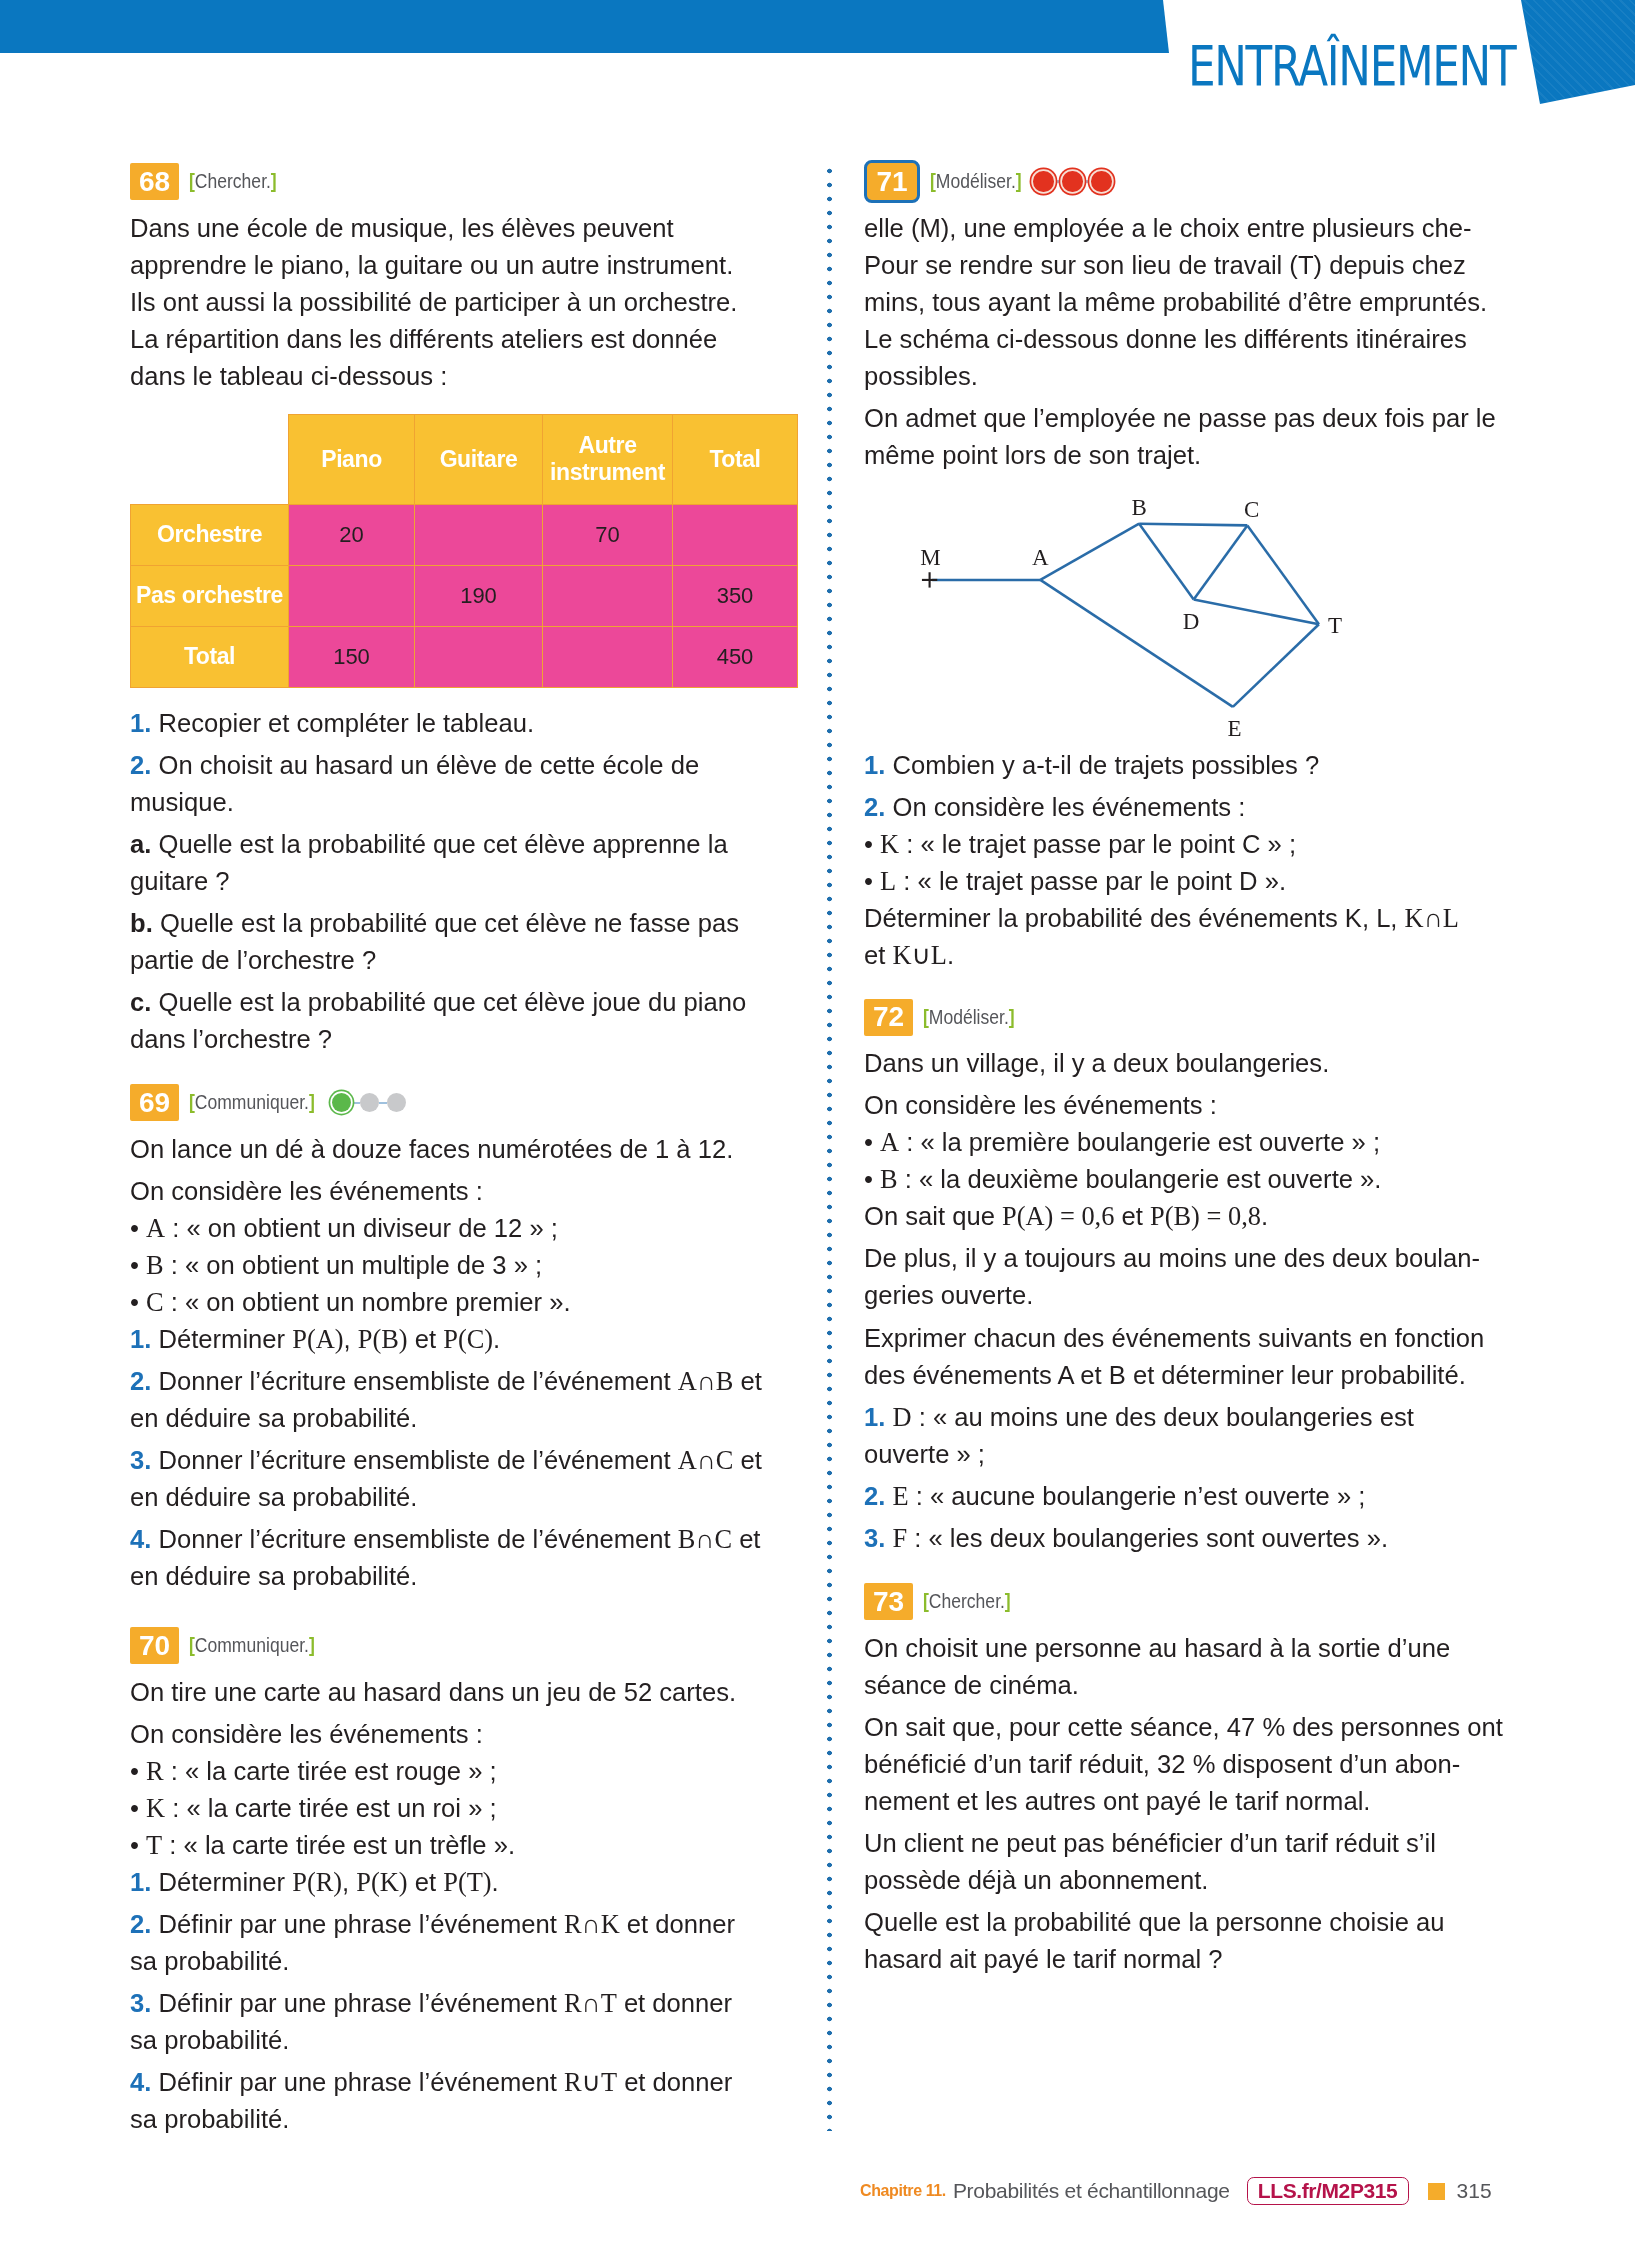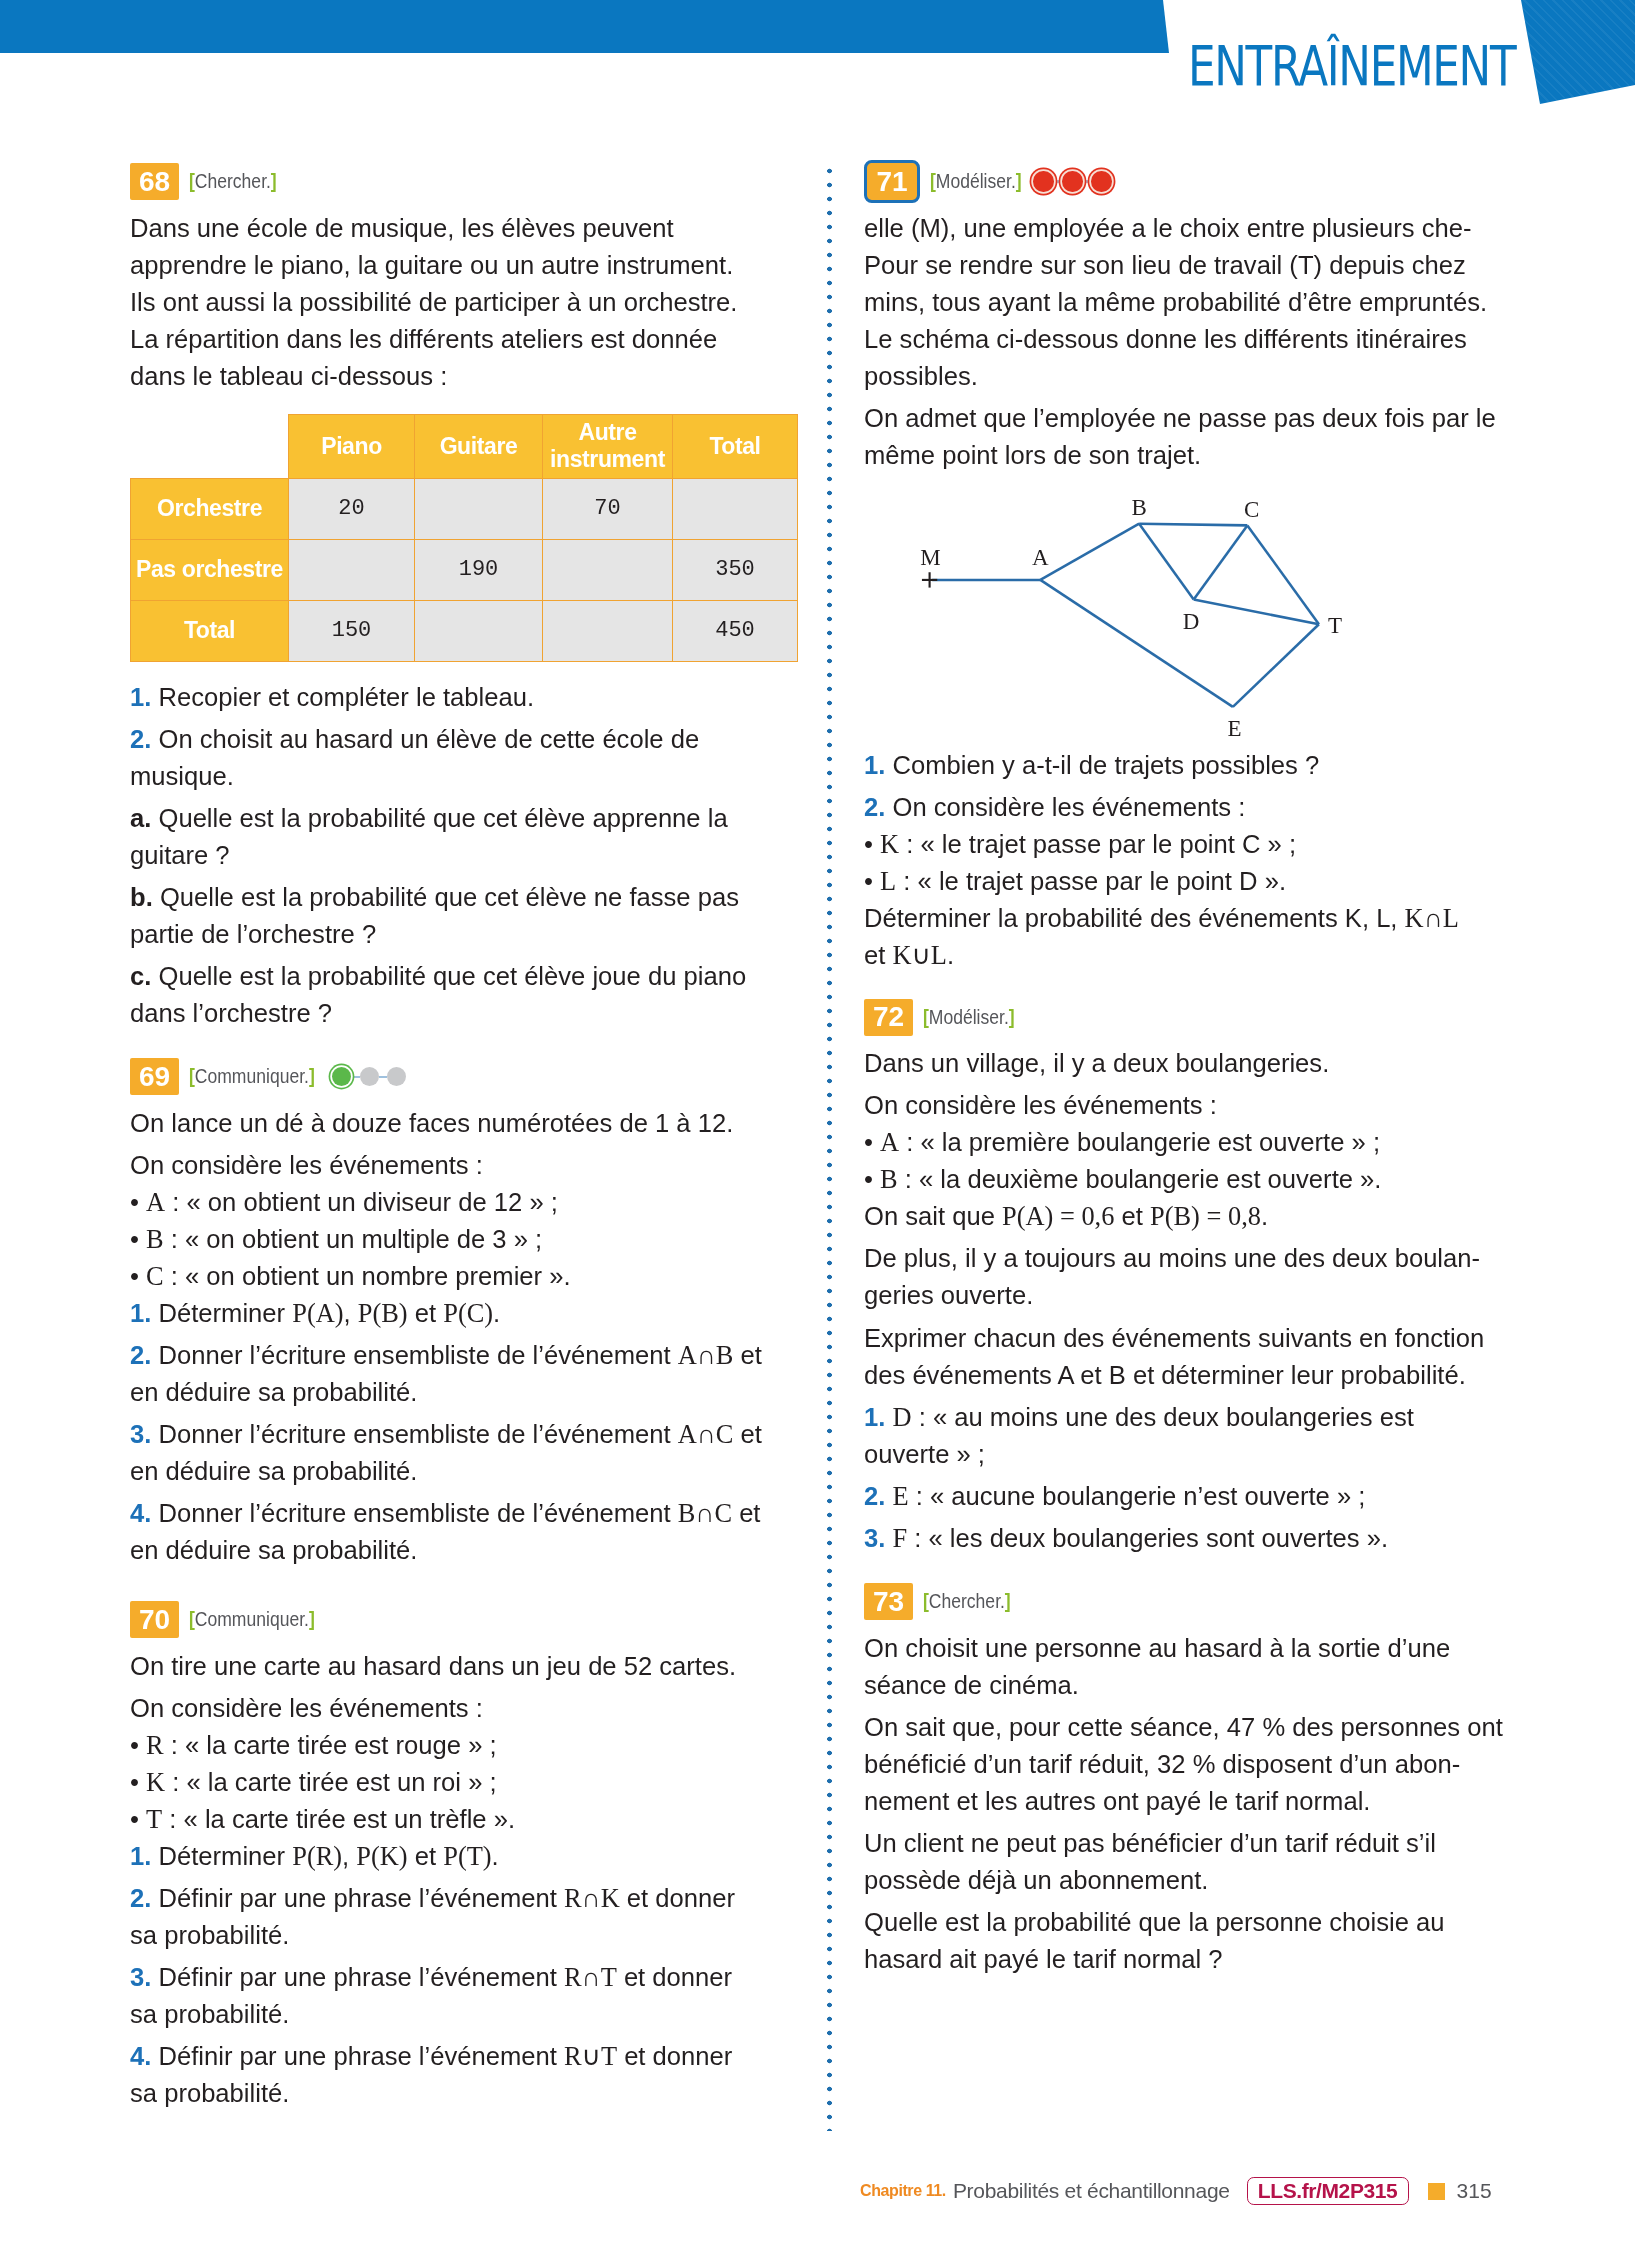--- a/index.html
+++ b/index.html
@@ -38,21 +38,21 @@
     .txt { font-size: 25.6px; line-height: 37px; }
     .q { margin-top: 5.1px; }
     .num { color: #1d71b8; font-weight: 700; }
     .lt { font-weight: 700; }
     .m { font-family: "Liberation Serif", serif; font-size: 26.4px; }
 
     table.tbl { border-collapse: collapse; margin-top: 19px; margin-bottom: 17px; }
     table.tbl td { border: 1.7px solid #f0a332; height: 61px; text-align: center; font-size: 22px; }
     .tbl .hdr { background: #f9c132; color: #ffffff; font-weight: 700; font-size: 23px; letter-spacing: -0.4px; line-height: 27px; }
     .tbl .empty { border: none !important; background: transparent; }
-    .tbl .cell { background: #e5e5e5; color: #231f20; font-family: Liberation Mono, monospace; }
+    .tbl .cell { background: #ec4899; color: #231f20; }
 
     .diagram { position: relative; width: 673px; height: 256px; margin-top: 12px; }
 
     .footer { position: absolute; top: 2174px; left: 860px; display: flex; align-items: center; height: 34px; }
     .chap { color: #ef8a22; font-weight: 700; font-size: 16px; letter-spacing: -0.4px; }
     .chap-title { color: #55565a; font-size: 21px; margin-left: 7px; letter-spacing: -0.3px; }
     .link-box { margin-left: 17px; border: 1.7px solid #b5134a; border-radius: 6.8px; color: #b5134a; font-weight: 700; font-size: 21px; padding: 0.9px 10.2px; letter-spacing: -0.4px; text-align: right; }
     .sq { width: 17px; height: 17px; background: #f5ac2b; margin-left: 19px; }
     .pg { color: #55565a; font-size: 21px; margin-left: 12px; text-align: center; }
   </style>
@@ -79,21 +79,21 @@
       <div>apprendre le piano, la guitare ou un autre instrument.</div>
       <div>Ils ont aussi la possibilité de participer à un orchestre.</div>
       <div>La répartition dans les différents ateliers est donnée</div>
       <div>dans le tableau ci-dessous :</div>
     </div>
 
     <table class="tbl">
       <tbody>
           <tr>
         <td class="empty" style="width:158px"></td>
-        <td class="hdr" style="width:126px;height:64px">Piano</td>
+        <td class="hdr" style="width:126px;height:90px">Piano</td>
         <td class="hdr" style="width:128px">Guitare</td>
         <td class="hdr" style="width:130px">
               <div>Autre</div>
               <div>instrument</div>
             </td>
         <td class="hdr" style="width:125px">Total</td>
       </tr>
       <tr>
         <td class="hdr">Orchestre</td>
         <td class="cell">20</td>

